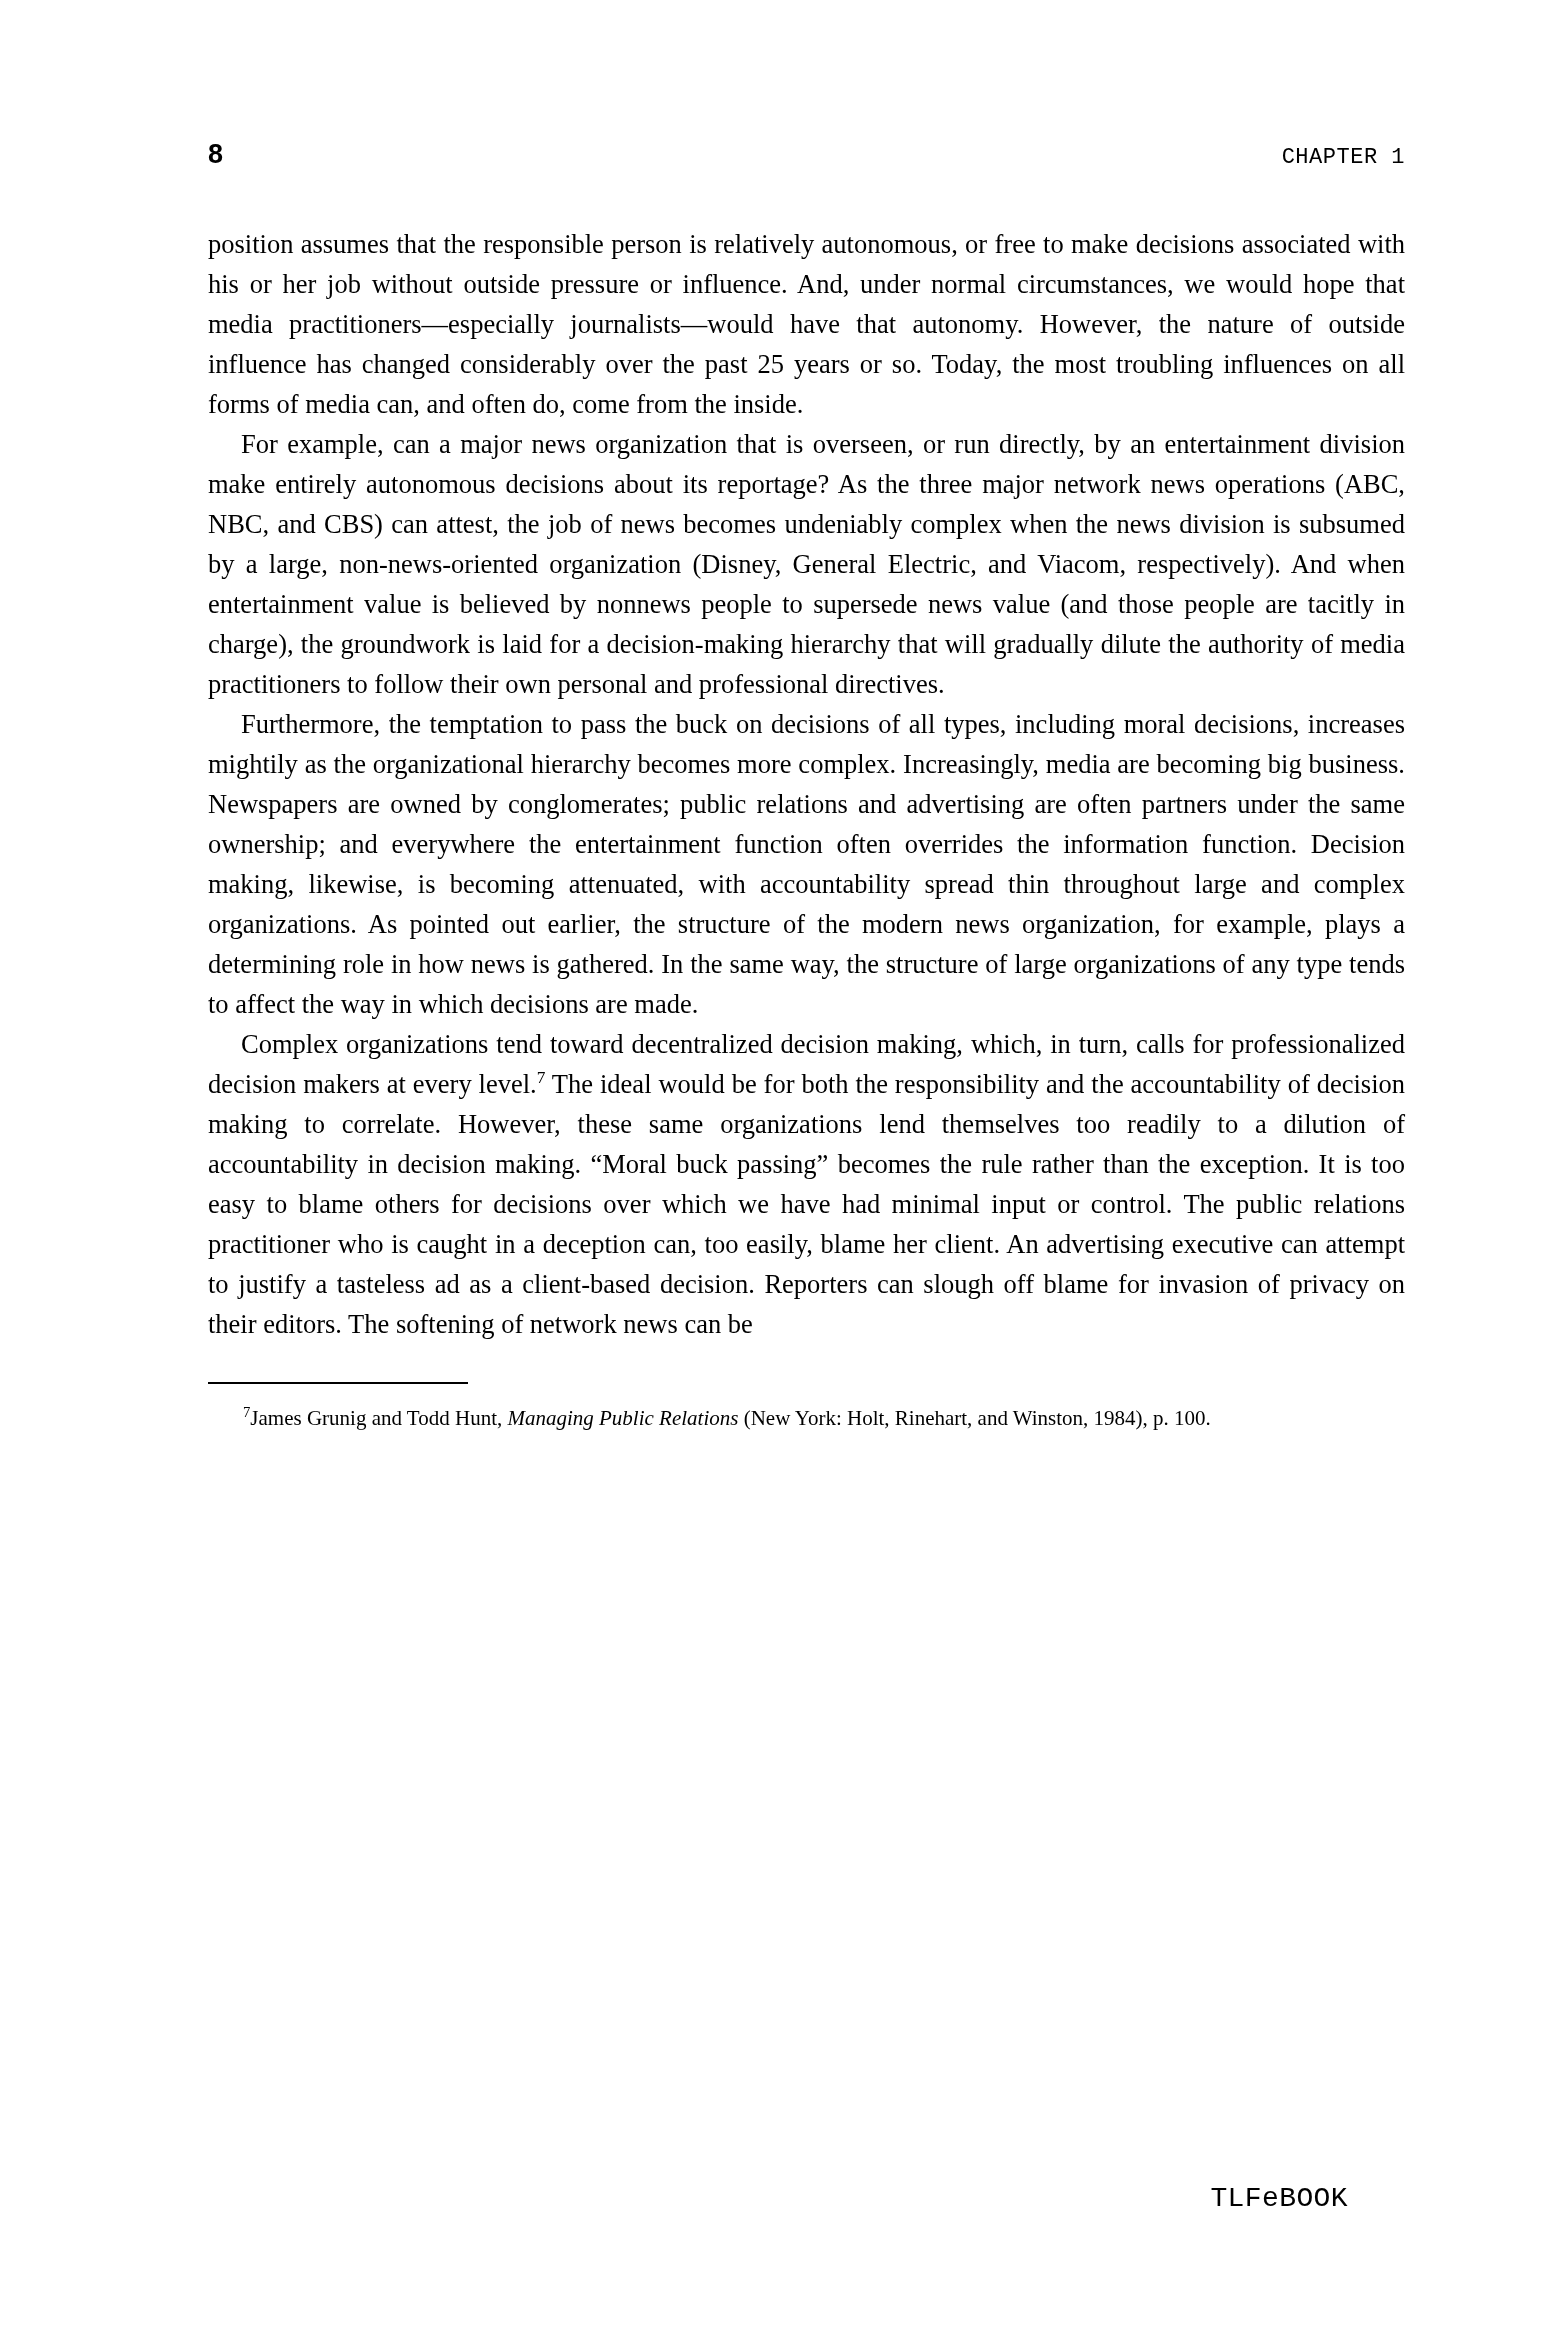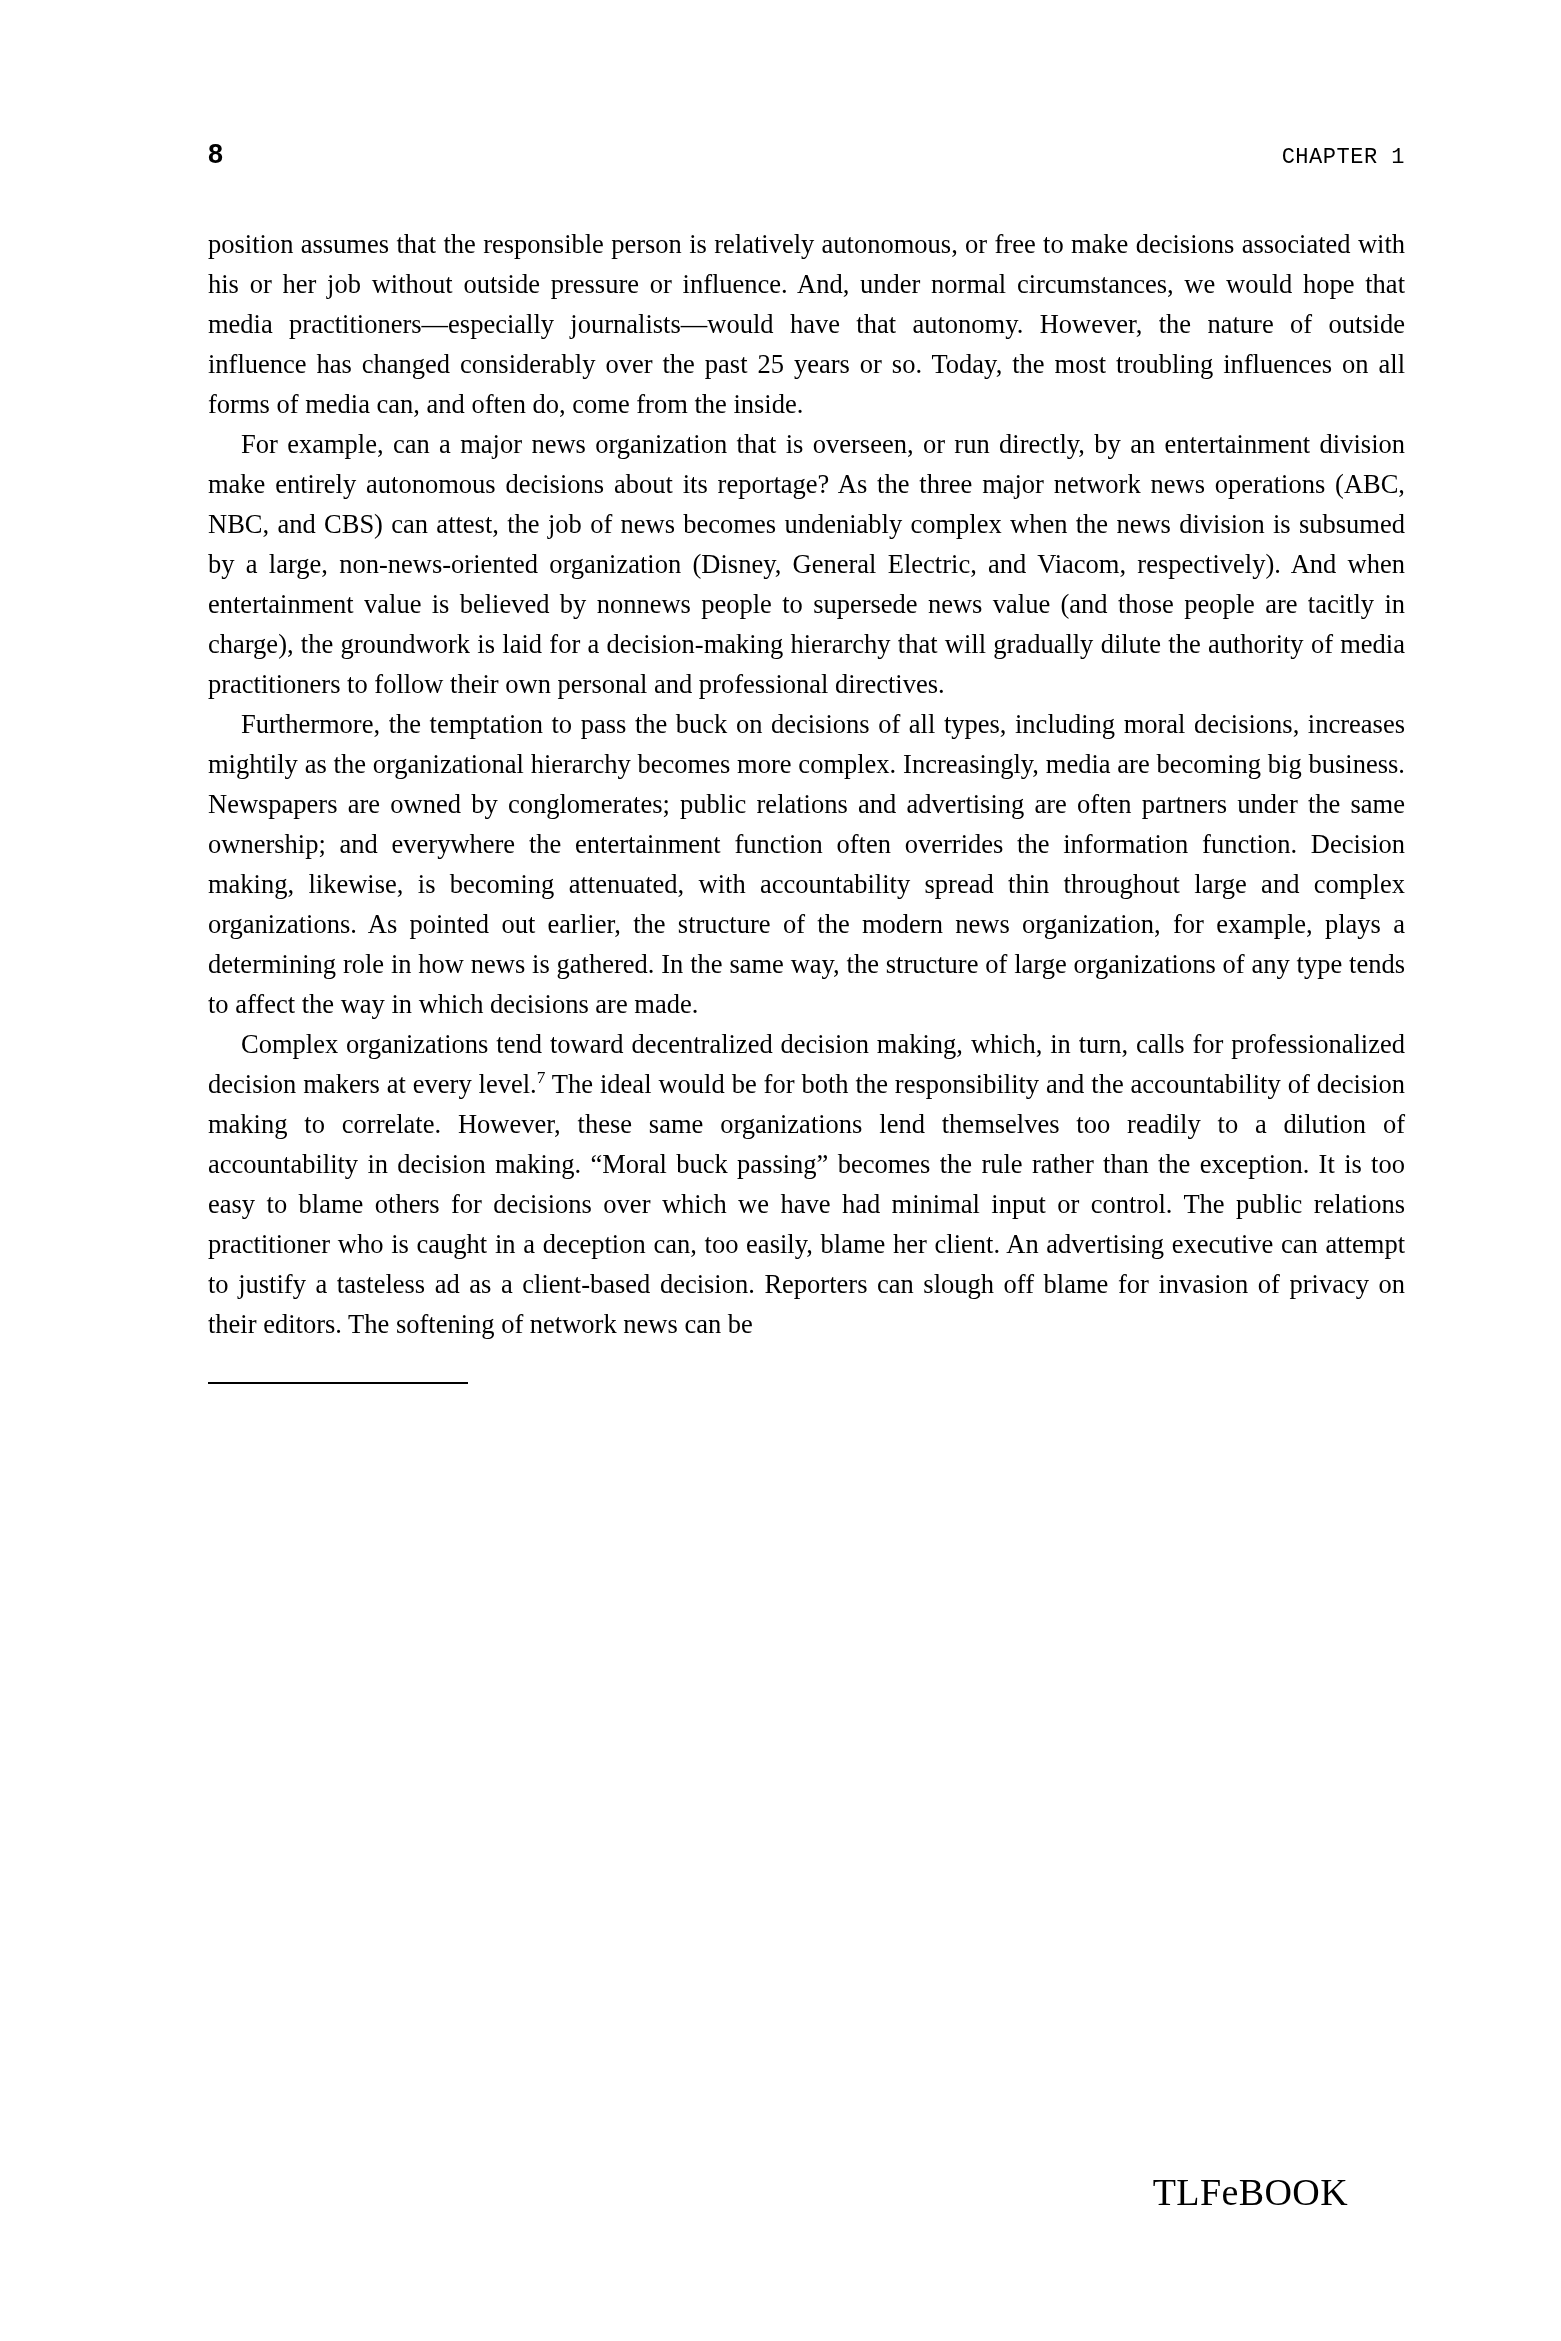--- a/index.html
+++ b/index.html
@@ -86,22 +86,22 @@
   .footnote i {
     font-style: italic;
   }
   .footnote-indent {
     text-indent: 35px;
   }
   .watermark {
     position: absolute;
     right: 213px;
     bottom: 128px;
-    font-family: Liberation Serif, serif;
-    font-size: 38px;
+    font-family: Liberation Mono, monospace;
+    font-size: 28px;
     letter-spacing: 0.4px;
     color: #000000;
   }
 </style>
 </head>
 <body>
 
 <div class="page">
   <div class="content">
 
@@ -112,19 +112,20 @@
 
     <div class="body-text">
       <p>position assumes that the responsible person is relatively autonomous, or free to make decisions associated with his or her job without outside pressure or influence. And, under normal circumstances, we would hope that media practitioners—especially journalists—would have that autonomy. However, the nature of outside influence has changed considerably over the past 25 years or so. Today, the most troubling influences on all forms of media can, and often do, come from the inside.</p>
       <p class="indent">For example, can a major news organization that is overseen, or run directly, by an entertainment division make entirely autonomous decisions about its reportage? As the three major network news operations (ABC, NBC, and CBS) can attest, the job of news becomes undeniably complex when the news division is subsumed by a large, non-news-oriented organization (Disney, General Electric, and Viacom, respectively). And when entertainment value is believed by nonnews people to supersede news value (and those people are tacitly in charge), the groundwork is laid for a decision-making hierarchy that will gradually dilute the authority of media practitioners to follow their own personal and professional directives.</p>
       <p class="indent">Furthermore, the temptation to pass the buck on decisions of all types, including moral decisions, increases mightily as the organizational hierarchy becomes more complex. Increasingly, media are becoming big business. Newspapers are owned by conglomerates; public relations and advertising are often partners under the same ownership; and everywhere the entertainment function often overrides the information function. Decision making, likewise, is becoming attenuated, with accountability spread thin throughout large and complex organizations. As pointed out earlier, the structure of the modern news organization, for example, plays a determining role in how news is gathered. In the same way, the structure of large organizations of any type tends to affect the way in which decisions are made.</p>
       <p class="indent"><span>Complex organizations tend toward decentralized decision making, which, in turn, calls for professionalized decision makers at every level.</span><sup class="fn">7</sup><span> The ideal would be for both the responsibility and the accountability of decision making to correlate. However, these same organizations lend themselves too readily to a dilution of accountability in decision making. “Moral buck passing” becomes the rule rather than the exception. It is too easy to blame others for decisions over which we have had minimal input or control. The public relations practitioner who is caught in a deception can, too easily, blame her client. An advertising executive can attempt to justify a tasteless ad as a client-based decision. Reporters can slough off blame for invasion of privacy on their editors. The softening of network news can be</span></p>
     </div>
 
     <div class="footnote-wrap">
       <div class="footnote-rule"></div>
+      <div class="footnote footnote-indent"><span class="fnum">7</span><span>James Grunig and Todd Hunt, </span><i>Managing Public Relations</i><span> (New York: Holt, Rinehart, and Winston, 1984), p. 100.</span></div>
     </div>
 
   </div>
 
   <div class="watermark">TLFeBOOK</div>
 </div>
 
 
 </body></html>

